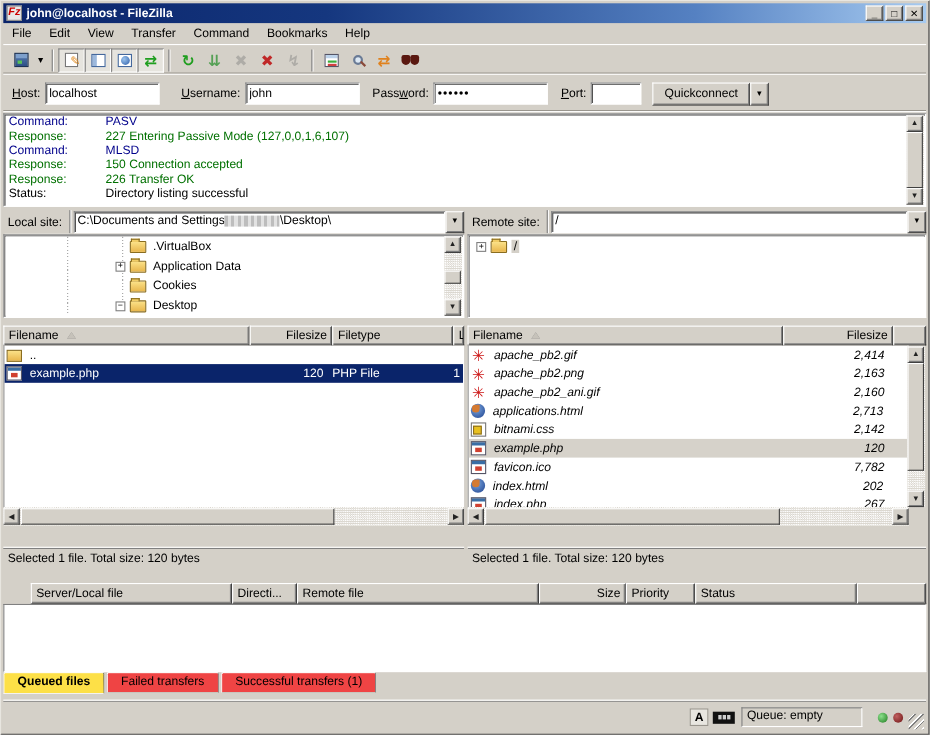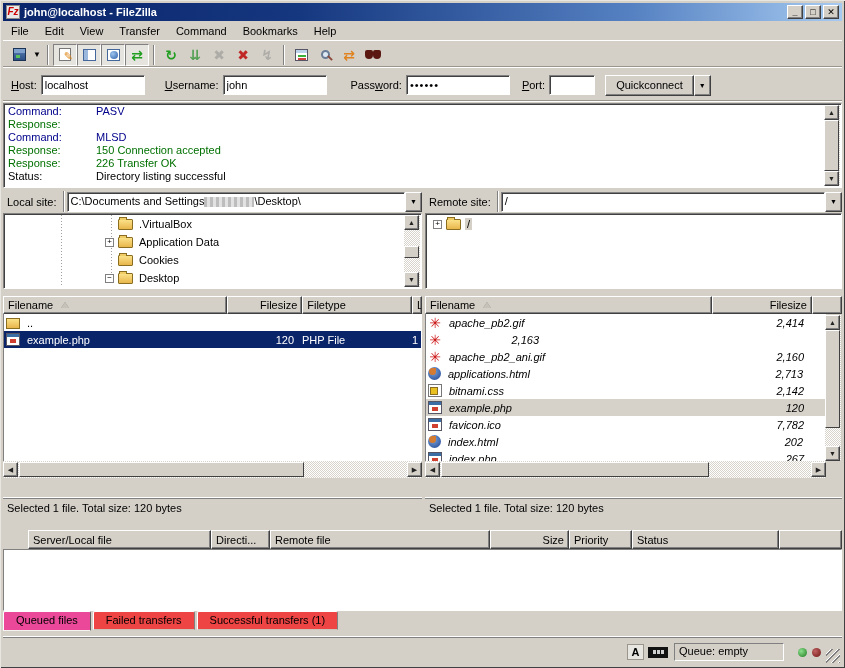--- a/index.html
+++ b/index.html
@@ -104,21 +104,21 @@
   .fic.html{border-radius:50%;width:13px;background:radial-gradient(circle at 40% 35%,#7ca8e0,#1c3f8c);}
   .fic.html::after{content:"";position:absolute;left:1px;top:1px;width:7px;height:7px;border-radius:50% 0 50% 50%;background:#e07820;opacity:.9;}
   .fic.css{background:#fff;border:1px solid #777;}
   .fic.css::after{content:"";position:absolute;left:1px;bottom:1px;width:6px;height:6px;background:#e8c020;border:1px solid #8a6d1f;}
   .status-line{position:absolute;top:497px;height:25px;border-top:1px solid #fff;box-shadow:0 1px 0 #808080 inset;padding:4px 4px 0 4px;}
   
   .queuehdr{position:absolute;left:3px;top:530px;width:839px;height:19px;display:flex;padding-left:25px;}
   .queuebody{position:absolute;left:3px;top:549px;width:839px;height:62px;background:#fff;border:1px solid;border-color:#808080 #fff #fff #808080;}
   .tabs{position:absolute;left:3px;top:611px;height:21px;display:flex;align-items:flex-start;}
   .tab{height:19px;padding:2px 12px;margin-right:2px;background:#ef4444;border:1px solid;border-color:#fff #808080 #c9c5bd #fff;border-radius:2px 2px 0 0;}
-  .tab.active{background:#ec4899;font-weight:normal;height:20px;border-color:#fff #606060 #f4f2ee #fff;}
+  .tab.active{background:#fde047;font-weight:bold;height:20px;border-color:#fff #606060 #f4f2ee #fff;}
   
   .statusbar{position:absolute;left:3px;top:636px;width:839px;height:29px;border-top:1px solid #fff;box-shadow:0 1px 0 #808080 inset;display:flex;align-items:center;justify-content:flex-end;padding:2px 16px 0 4px;}
   .ascii-ic{width:17px;height:16px;border:1px solid #9a968e;background:#e8e6e0;display:flex;align-items:center;justify-content:center;font-weight:bold;font-size:11px;margin-right:4px;}
   .speed-ic{width:20px;height:11px;background:#111;margin-right:6px;display:flex;align-items:center;justify-content:center;gap:1px;}
   .speed-ic i{display:block;width:3px;height:4px;background:#cfcfcf;}
   .queue-panel{width:110px;height:18px;border:1px solid;border-color:#808080 #fff #fff #808080;padding:1px 4px;background:#d4d0c8;margin-right:14px;}
   .led{width:9px;height:9px;border-radius:50%;margin-right:5px;}
   .led.green{background:radial-gradient(circle at 35% 35%,#8ce08c,#1e7a1e);}
   .led.red{background:radial-gradient(circle at 35% 35%,#c06060,#6e1414);}
   .grip{position:absolute;right:2px;bottom:2px;width:14px;height:14px;
@@ -200,41 +200,42 @@
     <div class="tbtn">
         <span class="bino-ic"></span>
       </div>
   </div>
 
   <div class="quickbar">
     <span class="qlabel"><span class="u">H</span><span>ost:</span></span>
     <input class="qfield sunken" style="width: 104px;" value="localhost">
     <span class="qlabel" style="margin-left:20px;"><span class="u">U</span><span>sername:</span></span>
     <input class="qfield sunken" style="width: 104px;" value="john">
-    <span class="qlabel" style="margin-left:24px;"><span>Pass</span><span class="u">w</span><span>ord:</span></span>
+    <span class="qlabel" style="margin-left:12px;"><span>Pass</span><span class="u">w</span><span>ord:</span></span>
     <input class="qfield sunken" style="width: 104px; letter-spacing: 1px;" value="••••••">
     <span class="qlabel" style="margin-left:12px;"><span class="u">P</span><span>ort:</span></span>
     <input class="qfield sunken" style="width: 46px;" value="">
     <div class="qbtn raised" style="margin-left:10px;">
         <span class="u">Q</span>
         <span>uickconnect</span>
       </div>
     <div class="qbtn raised" style="padding:0 4px;font-size:7px;">
         <span>▼</span>
       </div>
   </div>
 
   <div class="log sunken">
     <div class="log-inner">
       <div class="log-line">
           <span class="log-label c-command">Command:</span>
           <span class="c-command">PASV</span>
         </div>
       <div class="log-line">
           <span class="log-label c-response">Response:</span>
+          <span class="c-response">227 Entering Passive Mode (127,0,0,1,6,107)</span>
         </div>
       <div class="log-line">
           <span class="log-label c-command">Command:</span>
           <span class="c-command">MLSD</span>
         </div>
       <div class="log-line">
           <span class="log-label c-response">Response:</span>
           <span class="c-response">150 Connection accepted</span>
         </div>
       <div class="log-line">
@@ -357,20 +358,21 @@
 
   <div class="listbox" style="left:425px;width:417px;font-style:italic;">
     <div class="list-inner" style="right:16px;">
       <div class="frow">
           <span class="fic apache"></span>
           <span class="cell" style="width:265px;">apache_pb2.gif</span>
           <span class="cell r" style="width:98px;">2,414</span>
         </div>
       <div class="frow">
           <span class="fic apache"></span>
+          <span class="cell" style="width:265px;">apache_pb2.png</span>
           <span class="cell r" style="width:98px;">2,163</span>
         </div>
       <div class="frow">
           <span class="fic apache"></span>
           <span class="cell" style="width:265px;">apache_pb2_ani.gif</span>
           <span class="cell r" style="width:98px;">2,160</span>
         </div>
       <div class="frow">
           <span class="fic html"></span>
           <span class="cell" style="width:265px;">applications.html</span>

